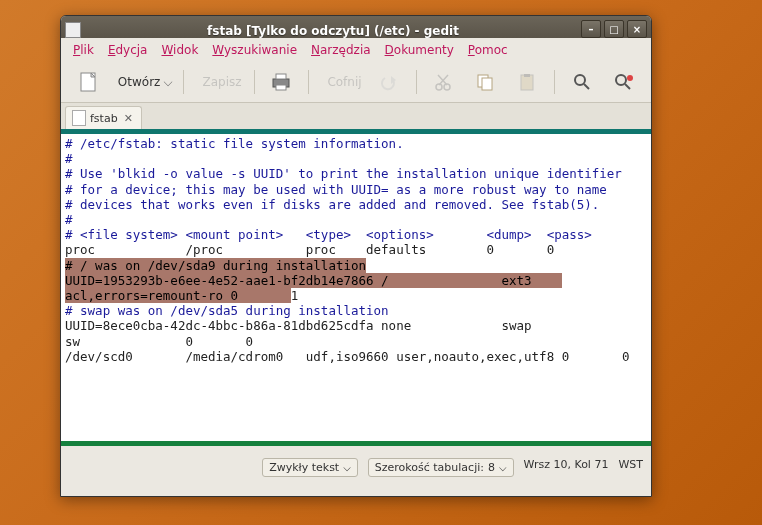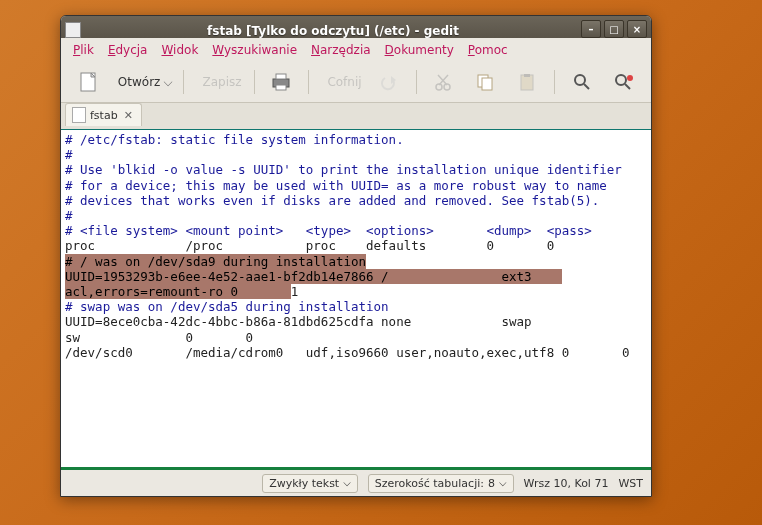--- a/index.html
+++ b/index.html
@@ -104,23 +104,23 @@
   height: 24px;
   background: #c8c4b8;
   margin: 0 4px;
 }
 .tbtn.disabled { opacity: 0.45; cursor: default; }
 .tbtn-label { margin-left: 4px; color: #333; text-align: right; }
 .tbtn-label.disabled { color: #999; }
 .tabbar {
   height: 26px;
   background: #e4e1d8;
-  border-bottom: 1px solid #0f766e;
-  display: flex;
-  align-items: flex-start;
+  border-bottom: 5px solid #0f766e;
+  display: flex;
+  align-items: flex-end;
   padding: 0 4px;
 }
 .tab {
   height: 22px;
   background: #f5f3ec;
   border: 1px solid #c8c4b8;
   border-bottom: none;
   border-radius: 3px 3px 0 0;
   padding: 0 6px;
   display: flex;
@@ -154,24 +154,24 @@
   position: relative;
 }
 .editor .sel {
   background: #a8776a;
   color: #000000;
 }
 .editor .plain { color: #222; }
 .statusbar {
   height: 26px;
   background: #ebe8e1;
-  border-top: 3px solid #15803d;
-  display: flex;
-  align-items: center;
-  padding: 0 8px;
+  border-top: 5px solid #15803d;
+  display: flex;
+  align-items: flex-start;
+  padding: 12px 8px;
   gap: 10px;
   font-size: 11px;
   color: #333;
 }
 .status-combo {
   border: 1px solid #bab6a8;
   background: #f2efe7;
   padding: 2px 6px;
   border-radius: 3px;
   display: flex;

